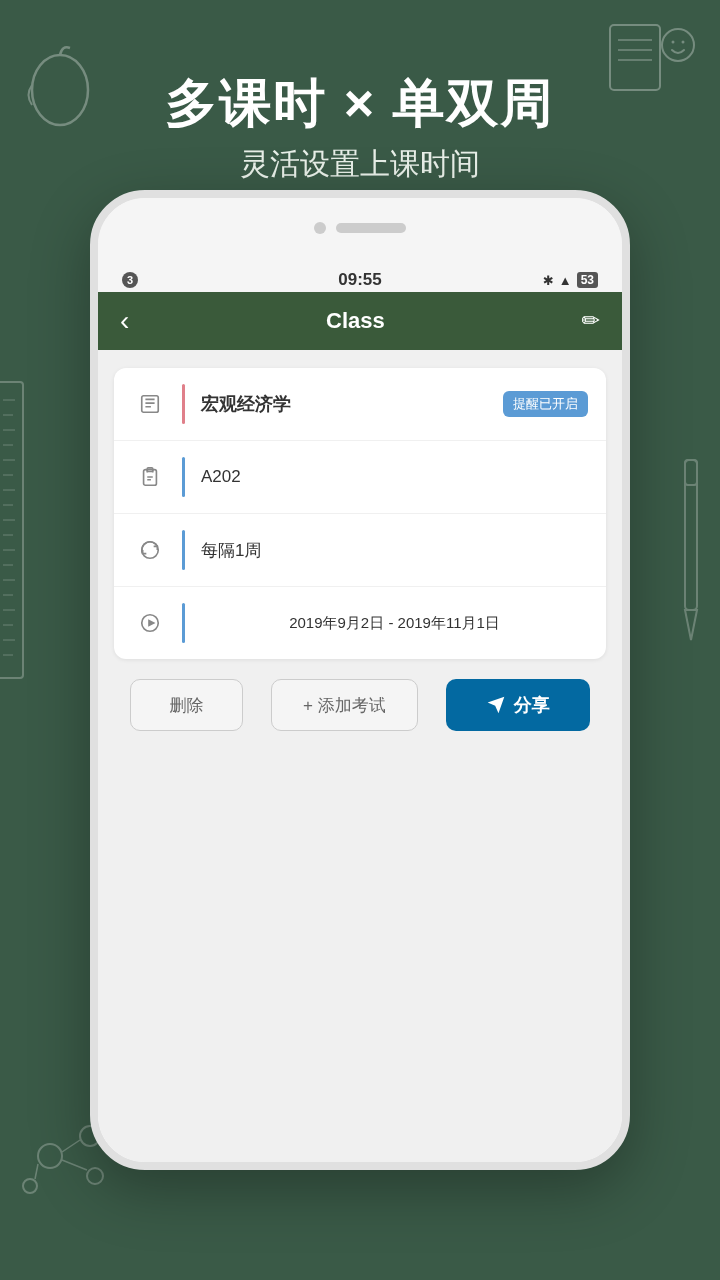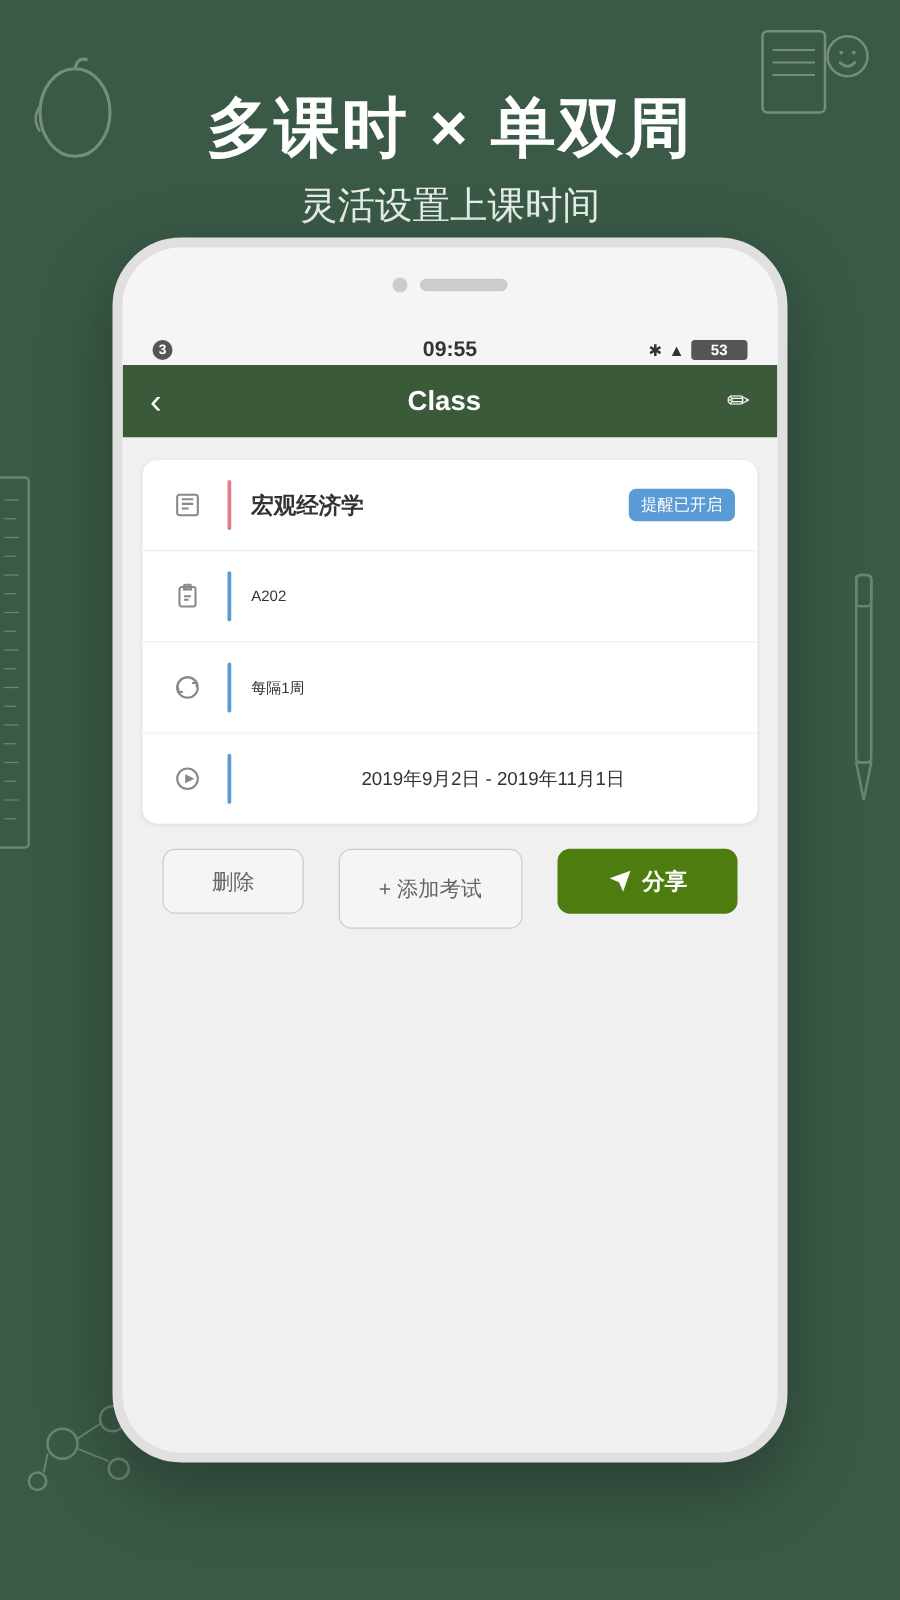--- a/index.html
+++ b/index.html
@@ -97,21 +97,21 @@
       font-size: 15px;
       color: #333;
       position: relative;
       z-index: 5;
     }
 
     .battery-icon {
       font-size: 12px;
       background: #555;
       color: white;
-      padding: 1px 16px;
+      padding: 1px 4px;
       border-radius: 3px;
       font-weight: 700;
     }
 
     
     .app-header {
       width: 100%;
       height: 58px;
       background: #3a5a3a;
       display: flex;
@@ -182,21 +182,21 @@
       border-radius: 2px;
       align-self: stretch;
     }
 
     .row-divider-blue {
       background: #5b9bd5;
     }
 
     .row-content {
       flex: 1;
-      font-size: 12px;
+      font-size: 17px;
       color: #333;
     }
 
     .row-content-multi {
       flex: 1;
     }
 
     .row-content-multi .line {
       font-size: 17px;
       color: #333;
@@ -229,36 +229,36 @@
       font-size: 17px;
       color: #666;
       cursor: pointer;
       display: flex;
       align-items: center;
       justify-content: center;
     }
 
     .btn-add-exam {
       flex: 1.3;
-      height: 64px;
+      height: 52px;
       border: 1px solid #ccc;
       background: #f5f5f5;
       border-radius: 10px;
       font-size: 17px;
       color: #666;
       cursor: pointer;
       display: flex;
       align-items: center;
       justify-content: center;
     }
 
     .btn-share {
       flex: 1.3;
       height: 52px;
-      background: #4d7c0f;
+      background: #0369a1;
       border: none;
       border-radius: 10px;
       font-size: 18px;
       color: white;
       font-weight: 600;
       cursor: pointer;
       display: flex;
       align-items: center;
       justify-content: center;
       gap: 8px;

